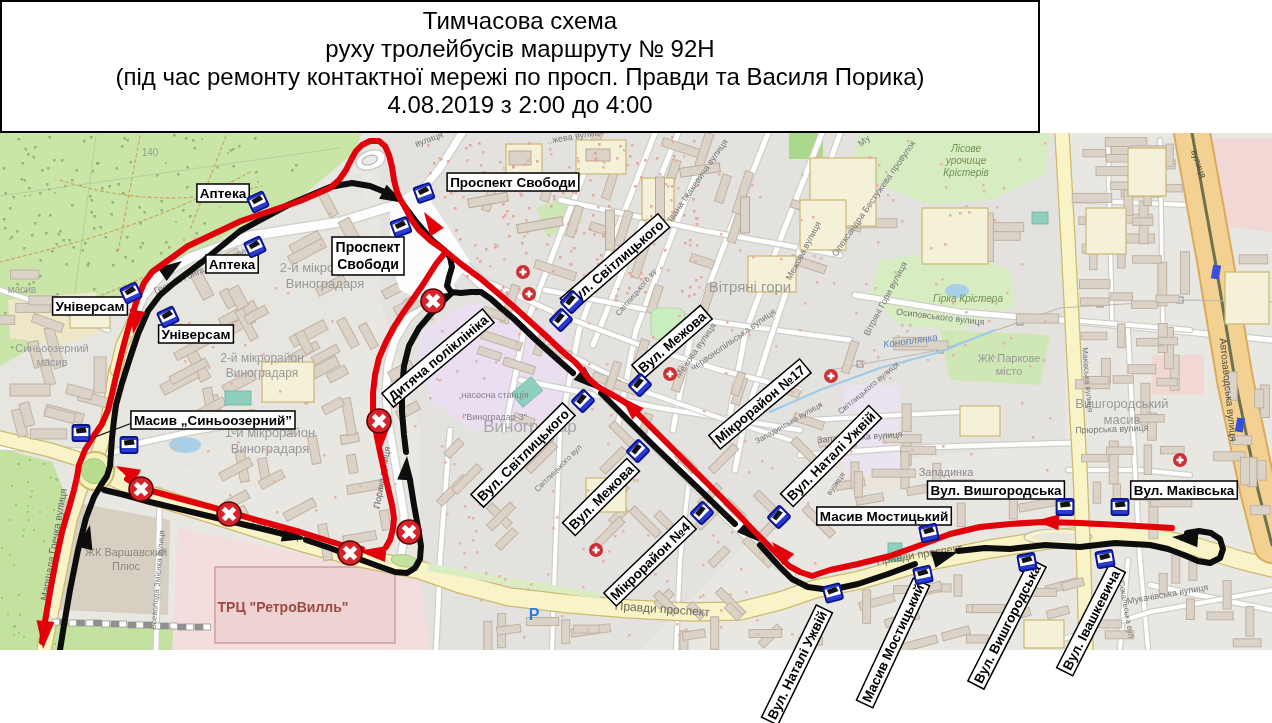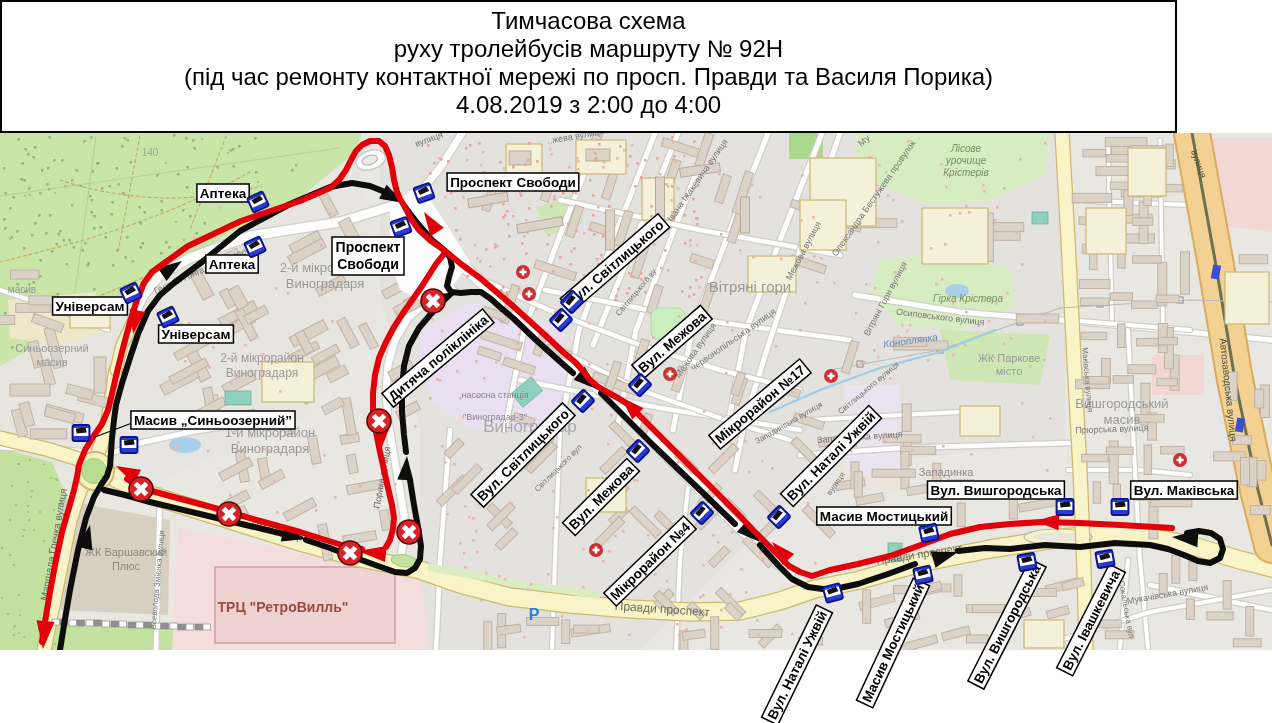--- a/index.html
+++ b/index.html
@@ -1,17 +1,17 @@
 <!DOCTYPE html>
 <html><head><meta charset="utf-8">
 <style>
 html,body{margin:0;padding:0;background:#fff;}
 #page{position:relative;width:1272px;height:723px;overflow:hidden;background:#fff;
  font-family:"Liberation Sans",sans-serif;}
-#hdr{position:absolute;left:0;top:0;width:1177px;height:133px;border:2px solid #000;background:#fff;
+#hdr{position:absolute;left:0;top:0;width:1040px;height:133px;border:2px solid #000;background:#fff;
  text-align:center;font-size:24px;color:#000;line-height:28px;padding-top:5px;box-sizing:border-box;}
 svg{position:absolute;left:0;top:0;}
 text{font-family:"Liberation Sans",sans-serif;}
 </style></head>
 <body>
 <div id="page">
 
 <svg width="1272" height="723" viewBox="0 0 1272 723">
 <clipPath id="mapclip">
         <rect x="0" y="133" width="1272" height="517"></rect>

